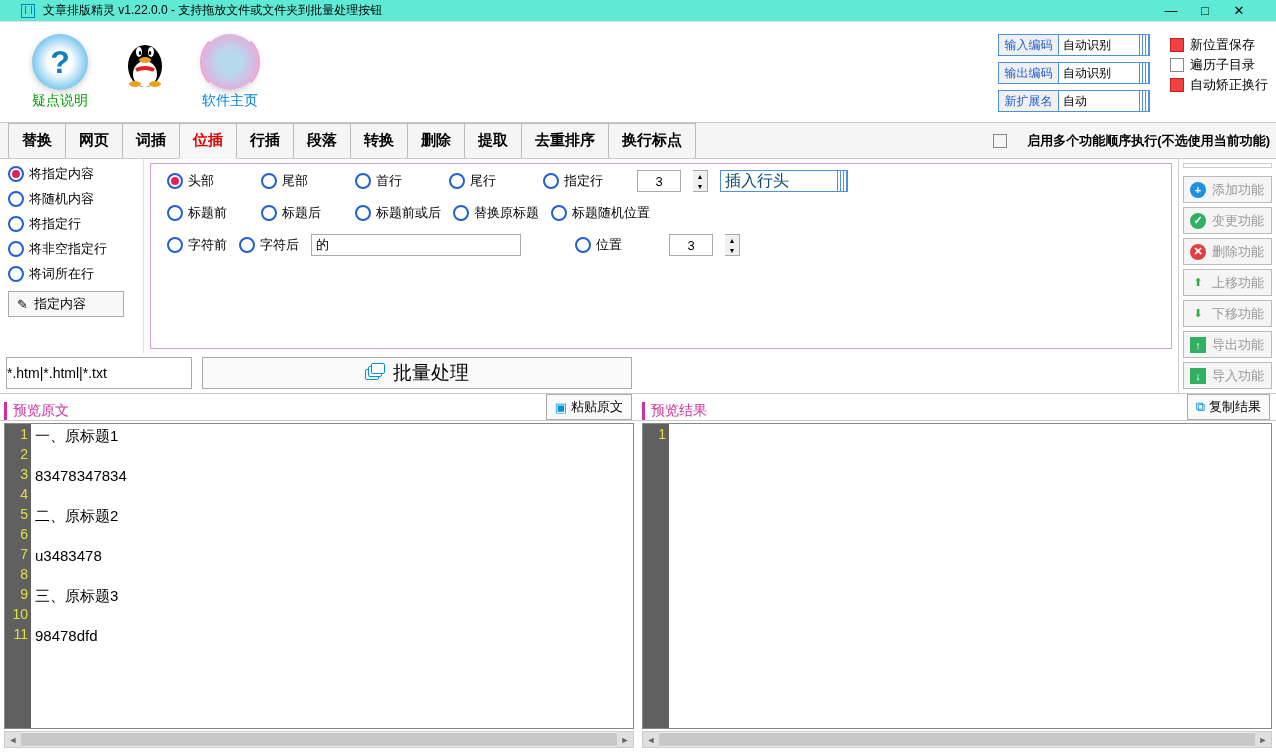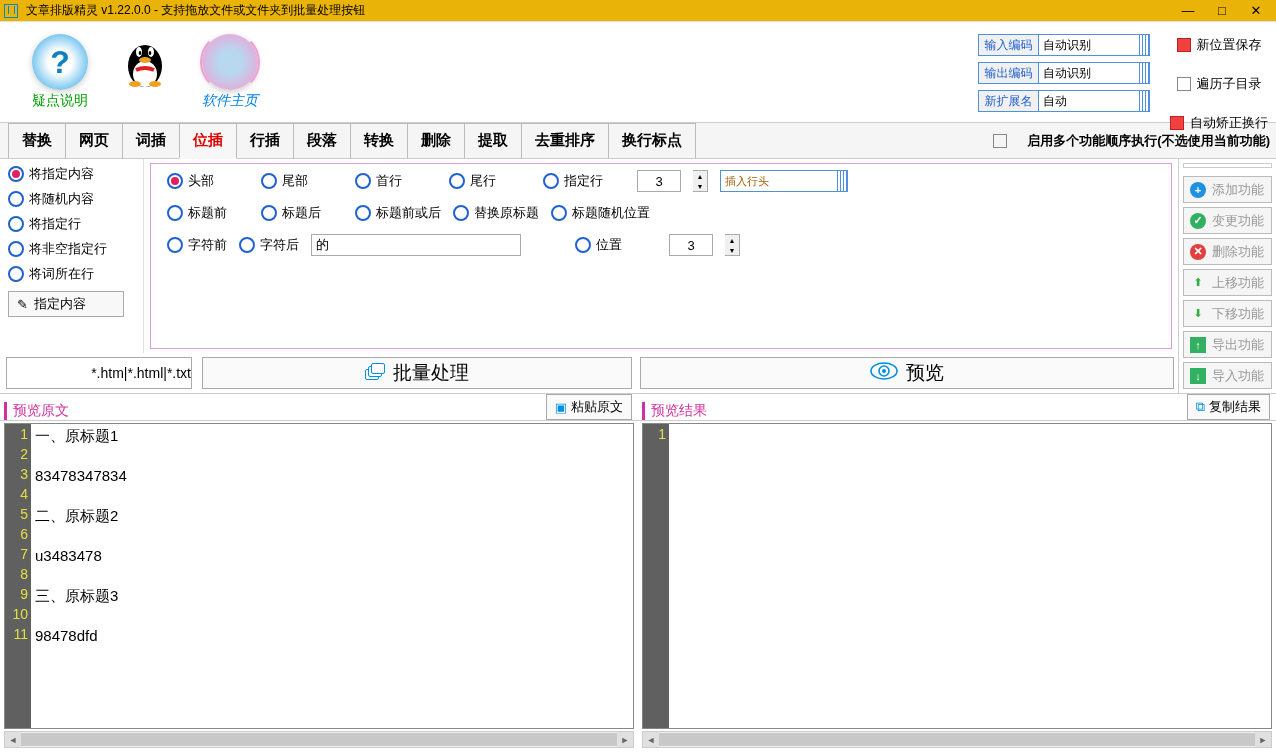--- a/index.html
+++ b/index.html
@@ -1,43 +1,43 @@
 <!DOCTYPE html>
 <html><head>
 <meta charset="utf-8">
 <style>
 * { box-sizing: border-box; margin: 0; padding: 0; font-family: "Microsoft YaHei", sans-serif; }
 body { background: #fff; width: 1276px; height: 753px; overflow: hidden; font-size: 13px; }
-.titlebar { height: 22px; background: #eab308; border-bottom: 1px solid #e0e0e0; display: flex; align-items: center; padding: 0 4px; }
+.titlebar { height: 22px; background: #5eead4; border-bottom: 1px solid #e0e0e0; display: flex; align-items: center; padding: 0 21px; }
 .title-icon { width: 14px; height: 14px; border: 1.5px solid #0088cc; display: inline-block; margin-right: 8px; position: relative; }
 .title-icon::after { content: ''; position: absolute; left: 3px; top: 1px; width: 5px; height: 8px; border-left: 1px solid #0088cc; border-right: 1px solid #0088cc; }
 .title-text { flex: 1; font-size: 12px; }
 .win-btns { display: flex; gap: 18px; padding-right: 8px; }
 .win-btn { width: 16px; height: 16px; display: flex; align-items: center; justify-content: center; cursor: pointer; font-size: 13px; }
 
 .header-area { height: 100px; display: flex; padding: 6px 8px 4px 8px; }
 .header-icons { display: flex; gap: 34px; padding-left: 24px; padding-top: 6px; }
 .header-icon-btn { display: flex; flex-direction: column; align-items: center; gap: 2px; cursor: pointer; }
 .icon-circle { width: 56px; height: 56px; border-radius: 50%; display: flex; align-items: center; justify-content: center; }
 .help-circle { background: radial-gradient(circle, #fff 30%, #7ec8f0 70%); box-shadow: 0 2px 6px rgba(0,0,0,0.2); }
 .help-q { font-size: 32px; color: #1080c0; font-weight: bold; }
 .penguin-icon svg { width: 46px; height: 56px; }
 .globe-circle { background: radial-gradient(circle, #b8d8f0 30%, #e8a8d8 80%); box-shadow: 0 2px 6px rgba(0,0,0,0.2); position: relative; }
 .globe-circle::after { content: ''; position: absolute; width: 56px; height: 56px; border-radius: 50%; border: 2px solid #f0a0d0; border-top-color: transparent; border-bottom-color: transparent; }
 .icon-label-green { color: #00a000; font-size: 14px; }
-.icon-label-blue { color: #0080e0; font-size: 14px; font-style: italic; }
+.icon-label-blue { color: #0080e0; font-size: 14px; }
 
 .header-right { margin-left: auto; display: flex; gap: 20px; align-items: flex-start; padding-top: 6px; }
 .enc-col { display: flex; flex-direction: column; gap: 6px; }
-.enc-row { display: flex; border: 1px solid #5090e0; height: 22px; width: 172px; }
+.enc-row { display: flex; border: 1px solid #5090e0; height: 22px; width: 152px; }
 .enc-label { width: 60px; background: #f0f0f0; color: #2060d0; font-size: 12px; display: flex; align-items: center; justify-content: center; border-right: 1px solid #5090e0; }
 .enc-value { flex: 1; font-size: 12px; display: flex; align-items: center; padding-left: 4px; }
 .enc-grip { width: 10px; background: linear-gradient(90deg, #5090e0 1px, transparent 1px), linear-gradient(90deg, #5090e0 1px, transparent 1px); background-size: 3px 100%; background-position: 2px 0, 5px 0; border-left: 1px solid #5090e0; }
 
-.chk-col { display: flex; flex-direction: column; gap: 21px; padding-top: 2px; align-items: center; }
+.chk-col { display: flex; flex-direction: column; gap: 2px; padding-top: 2px; }
 .chk-row { display: flex; align-items: center; gap: 6px; font-size: 13px; }
 .chk-box { width: 14px; height: 14px; border: 1px solid #888; }
 .chk-red { background: #f04040; border-color: #c02020; }
 
 .tabs-row { display: flex; align-items: center; border-top: 1px solid #ccc; border-bottom: 1px solid #ccc; background: #f5f5f5; padding-left: 8px; font-weight: bold; }
 .tab-btn { padding: 7px 13px; font-size: 15px; border: 1px solid #bbb; border-bottom: none; margin-right: -1px; background: #f5f5f5; cursor: pointer; }
 .tab-active { background: #f7f7f7; color: #e00000; border-bottom: 2px solid #f7f7f7; margin-bottom: -1px; }
 .tabs-right { margin-left: auto; display: flex; align-items: center; gap: 20px; padding-right: 6px; }
 
 .main-area { display: flex; height: 194px; }
@@ -51,31 +51,31 @@
 .center-panel { flex: 1; padding: 6px 10px; border: 1px solid #d8a0d8; margin: 4px 6px; }
 .section-hdr { color: #d030a0; font-size: 15px; padding-bottom: 4px; margin-bottom: 10px; position: relative; padding-left: 4px; border-left: 3px solid #d030a0; }
 .section-hdr::after { content: ''; position: absolute; left: 0; right: 0; bottom: -2px; border-bottom: 1px solid #d8a0d8; }
 .radio-grid { display: flex; flex-direction: column; gap: 12px; padding-left: 6px; }
 .radio-row { display: flex; align-items: center; gap: 12px; }
 .radio-row .radio-item { min-width: 82px; }
 .num-input { width: 44px; height: 22px; border: 1px solid #aaa; text-align: center; font-size: 13px; }
 .spin { display: inline-flex; flex-direction: column; height: 22px; border: 1px solid #aaa; border-left: none; }
 .spin span { height: 10px; width: 14px; font-size: 7px; display: flex; align-items: center; justify-content: center; cursor: pointer; background: #f0f0f0; }
 .line-pos { border: 1px solid #5090e0; height: 22px; width: 128px; display: flex; }
-.line-pos-text { flex: 1; padding-left: 4px; font-size: 11px; color: #a16207; display: flex; align-items: center; }
+.line-pos-text { flex: 1; padding-left: 4px; font-size: 16px; color: #0c4a6e; display: flex; align-items: center; }
 .txt-input { height: 22px; border: 1px solid #aaa; padding-left: 4px; font-size: 13px; }
 
 .right-sidebar { width: 98px; border-left: 1px solid #ccc; padding: 4px; display: flex; flex-direction: column; gap: 4px; }
 .side-btn { height: 27px; border: 1px solid #bbb; background: #f5f5f5; display: flex; align-items: center; padding-left: 6px; gap: 6px; font-size: 13px; color: #999; cursor: pointer; }
 .side-icon { width: 16px; height: 16px; border-radius: 50%; display: flex; align-items: center; justify-content: center; color: #fff; font-size: 11px; font-weight: bold; }
 .side-sq { width: 16px; height: 16px; display: flex; align-items: center; justify-content: center; color: #fff; font-size: 11px; }
 
 .block-above { display: flex; height: 40px; }
 .ext-input { flex: 0 0 186px; margin: 4px 6px 4px 6px; }
-.ext-input input { width: 100%; height: 100%; border: 1px solid #aaa; text-align: right; font-size: 14px; }
+.ext-input input { width: 100%; height: 100%; border: 1px solid #aaa; text-align: left; font-size: 14px; }
 .big-btn { flex: 0 0 430px; margin: 4px 4px; border: 1px solid #aaa; background: #fafafa; display: flex; align-items: center; justify-content: center; gap: 8px; font-size: 19px; cursor: pointer; }
 .big-btn-wide { flex: 1; }
 .batch-icon { width: 20px; height: 20px; position: relative; }
 .batch-icon span { position: absolute; width: 14px; height: 11px; border: 1.5px solid #0090e0; border-radius: 2px; background: #fff; }
 
 .preview-hdr-row { display: flex; height: 28px; }
 .preview-hdr { flex: 1; display: flex; align-items: flex-end; border-top: 1px solid #ccc; border-bottom: 1px solid #ccc; }
 .preview-hdr-title { color: #d030a0; font-size: 14px; padding-left: 6px; border-left: 3px solid #d030a0; margin-left: 4px; flex: 1; }
 .small-btn { border: 1px solid #aaa; background: #fafafa; padding: 3px 8px; display: flex; align-items: center; gap: 4px; margin-right: 6px; cursor: pointer; font-size: 13px; }
 
@@ -303,28 +303,20 @@
     <div class="block-above">
       <div class="ext-input"><input value="*.htm|*.html|*.txt" style=""></div>
       <div class="big-btn">
         <span class="batch-icon">
             <span style="left:0;top:6px"></span>
             <span style="left:3px;top:3px"></span>
             <span style="left:6px;top:0"></span>
           </span>
         <span>批量处理</span>
       </div>
-      <div class="big-btn big-btn-wide">
-        <span><svg width="28" height="18" viewBox="0 0 28 18">
-              <ellipse cx="14" cy="9" rx="13" ry="8" fill="none" stroke="#0090e0" stroke-width="1.6"></ellipse>
-              <circle cx="14" cy="9" r="5" fill="none" stroke="#0090e0" stroke-width="1.6"></circle>
-              <circle cx="14" cy="9" r="2" fill="#0090e0"></circle>
-            </svg></span>
-        <span>预览</span>
-      </div>
     </div>
   </div>
   <div class="right-sidebar">
     <div style="flex:1; border:1px solid #ccc; margin-bottom:4px;"></div>
     <div class="side-btn">
         <span class="side-icon" style="background:#2090e0">+</span>
         <span>添加功能</span>
       </div>
     <div class="side-btn">
         <span class="side-icon" style="background:#30b060">✓</span>

